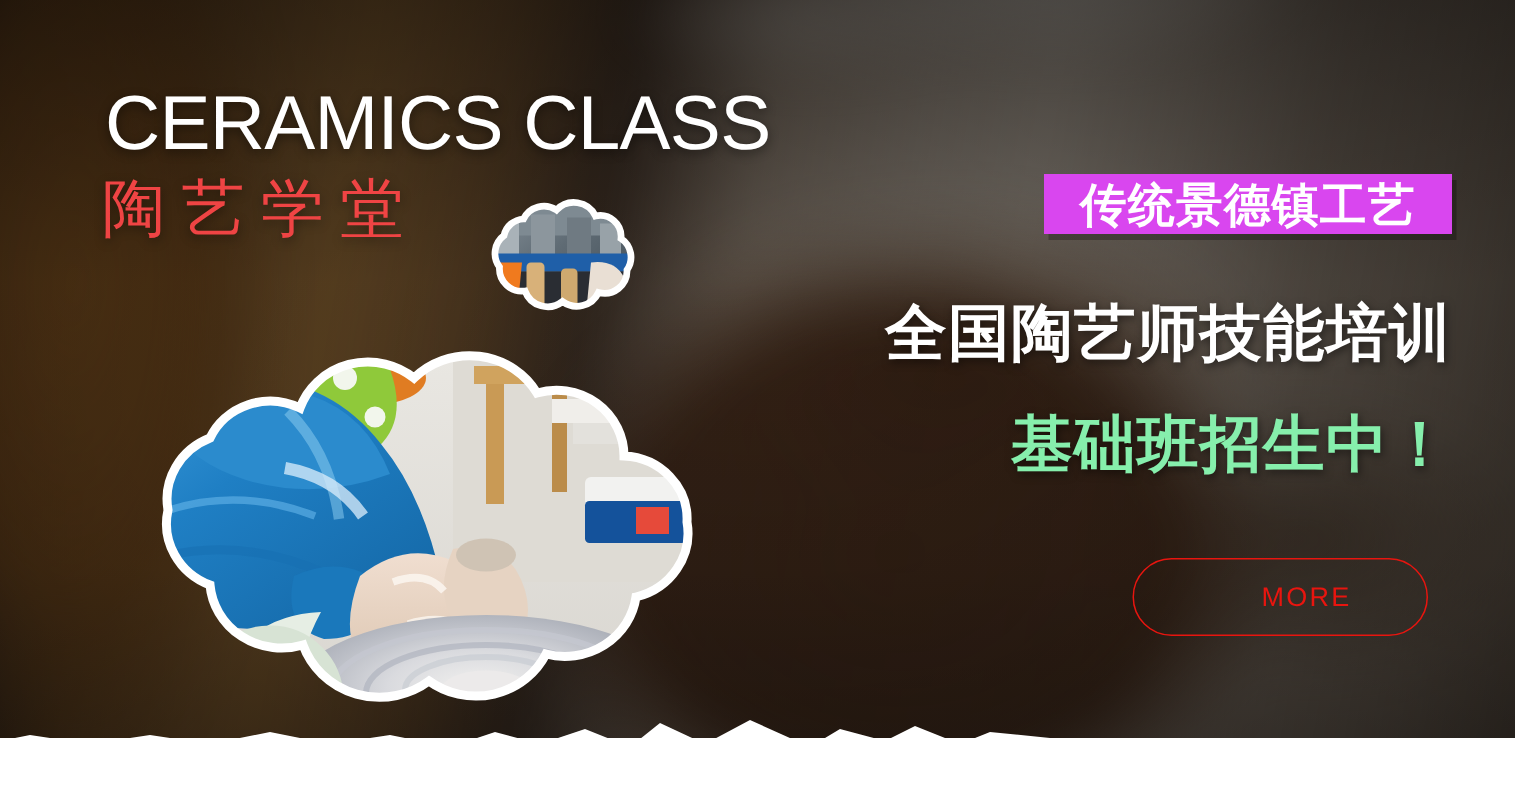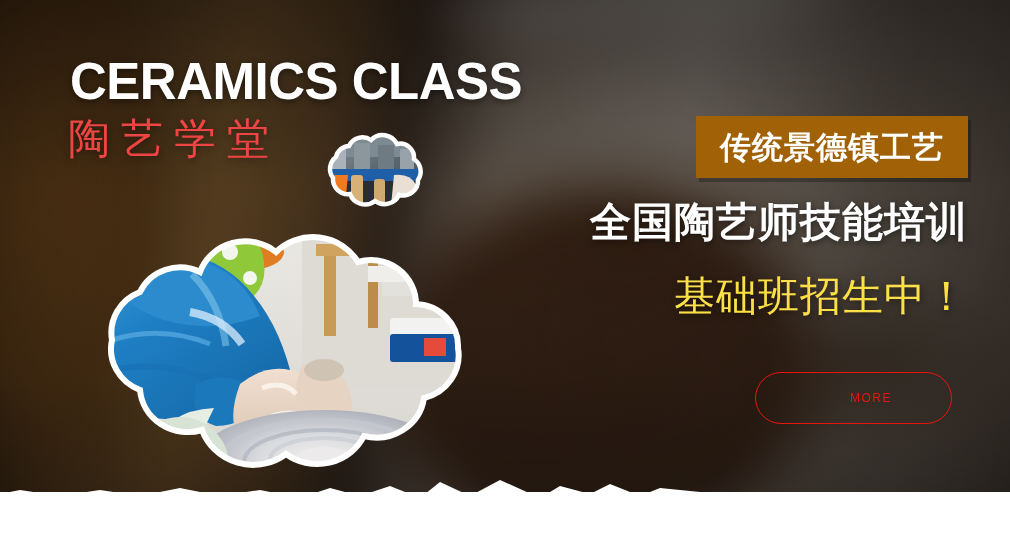--- a/index.html
+++ b/index.html
@@ -82,21 +82,21 @@
     background: rgba(30,22,16,0.30);
   }
 
   
   .title-en {
     position: absolute;
     left: 70px;
     top: 54px;
     font-size: 51px;
     line-height: 56px;
-    font-weight: bold;
+    font-weight: normal;
     color: #ffffff;
     letter-spacing: -0.5px;
     white-space: nowrap;
     text-shadow: 0 2px 7px rgba(0,0,0,0.45);
   }
   .title-cn {
     position: absolute;
     left: 68px;
     top: 113px;
     font-size: 42px;
@@ -107,22 +107,22 @@
     white-space: nowrap;
     text-shadow: 0 2px 7px rgba(0,0,0,0.4);
   }
 
   
   .badge {
     position: absolute;
     left: 696px;
     top: 116px;
     width: 272px;
-    height: 62px;
-    background: #a16207;
+    height: 40px;
+    background: #d946ef;
     box-shadow: 3px 4px 0 rgba(0,0,0,0.26);
     display: flex;
     align-items: center;
     justify-content: center;
   }
   .badge-text {
     font-size: 31px;
     line-height: 31px;
     font-weight: bold;
     color: #ffffff;
@@ -146,22 +146,22 @@
     font-family: Liberation Serif, serif;
   }
   .headline-2 {
     position: absolute;
     left: 568px;
     top: 272px;
     width: 400px;
     text-align: right;
     font-size: 41px;
     line-height: 48px;
-    font-weight: 400;
-    color: #fde047;
+    font-weight: 700;
+    color: #86efac;
     letter-spacing: 1px;
     white-space: nowrap;
     text-shadow: 1px 2px 6px rgba(0,0,0,0.5);
   }
 
   .more-button {
     position: absolute;
     left: 755px;
     top: 372px;
     width: 197px;
@@ -169,21 +169,21 @@
     border: 1.5px solid #e8150f;
     border-radius: 26px;
     background: transparent;
     display: flex;
     align-items: center;
     justify-content: center;
     cursor: pointer;
     box-sizing: border-box;
   }
   .more-label {
-    font-size: 12px;
+    font-size: 18px;
     line-height: 20px;
     color: #e8150f;
     letter-spacing: 1.5px;
     font-weight: 400;
     margin-left: 35px;
   }
 
   
   .cloud-big {
     position: absolute;

